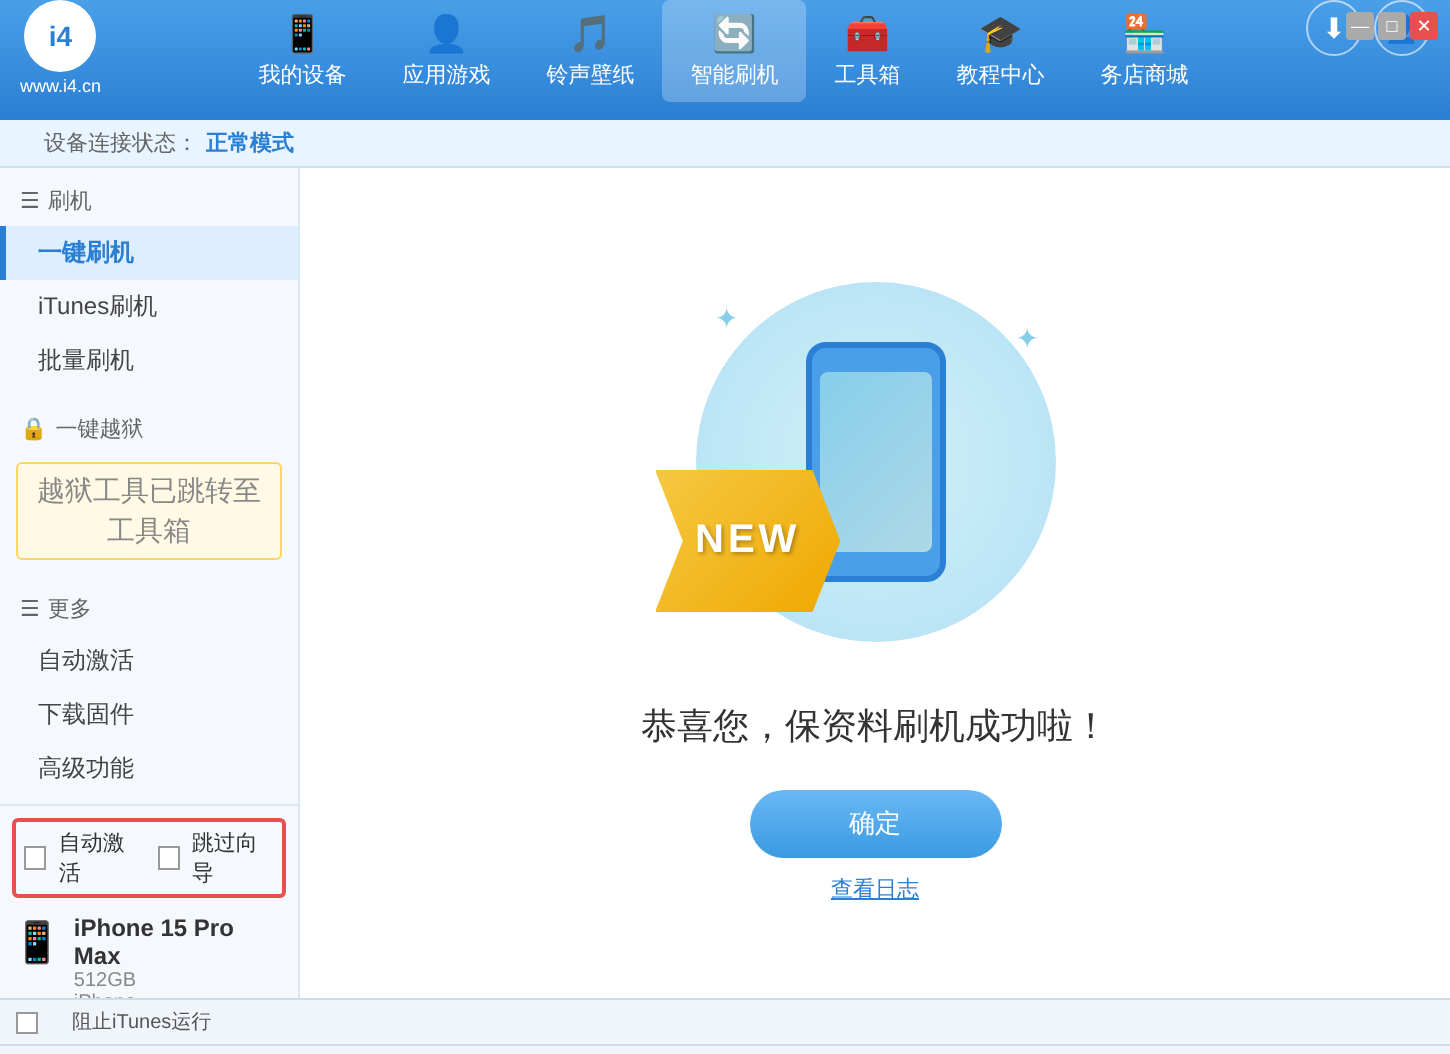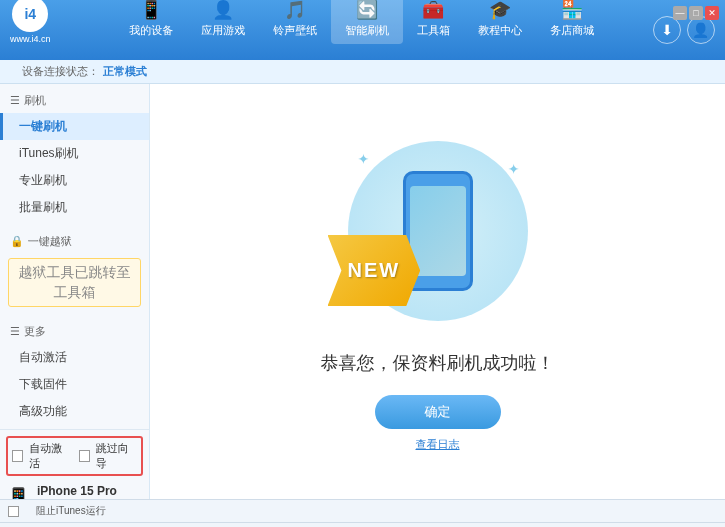--- a/index.html
+++ b/index.html
@@ -3,22 +3,22 @@
   <meta charset="utf-8">
   <style>
     * { margin: 0; padding: 0; box-sizing: border-box; }
     body { width: 725px; height: 527px; font-family: 'Microsoft YaHei', Arial, sans-serif; overflow: hidden; background: #f0f0f0; font-size: 12px; }
 
     
     .header {
       background: linear-gradient(180deg, #4a9fe8 0%, #2b7fd4 100%);
       height: 60px;
       display: flex;
-      align-items: flex-end;
-      padding: 16px 10px;
+      align-items: flex-start;
+      padding: 0 10px;
     }
     .logo-area {
       display: flex;
       flex-direction: column;
       align-items: center;
       margin-right: 20px;
       color: white;
     }
     .logo-icon {
       width: 36px;
@@ -389,23 +389,20 @@
         <span>☰</span>
         <span>刷机</span>
       </div>
       <div class="sidebar-item active">
         <span>一键刷机</span>
       </div>
       <div class="sidebar-item">
         <span>iTunes刷机</span>
       </div>
       <div class="sidebar-item">
-        <span>专业刷机</span>
-      </div>
-      <div class="sidebar-item">
         <span>批量刷机</span>
       </div>
     </div>
 
     <div class="sidebar-section">
       <div class="sidebar-section-header">
         <span>🔒</span>
         <span>一键越狱</span>
       </div>
       <div class="sidebar-warning">

